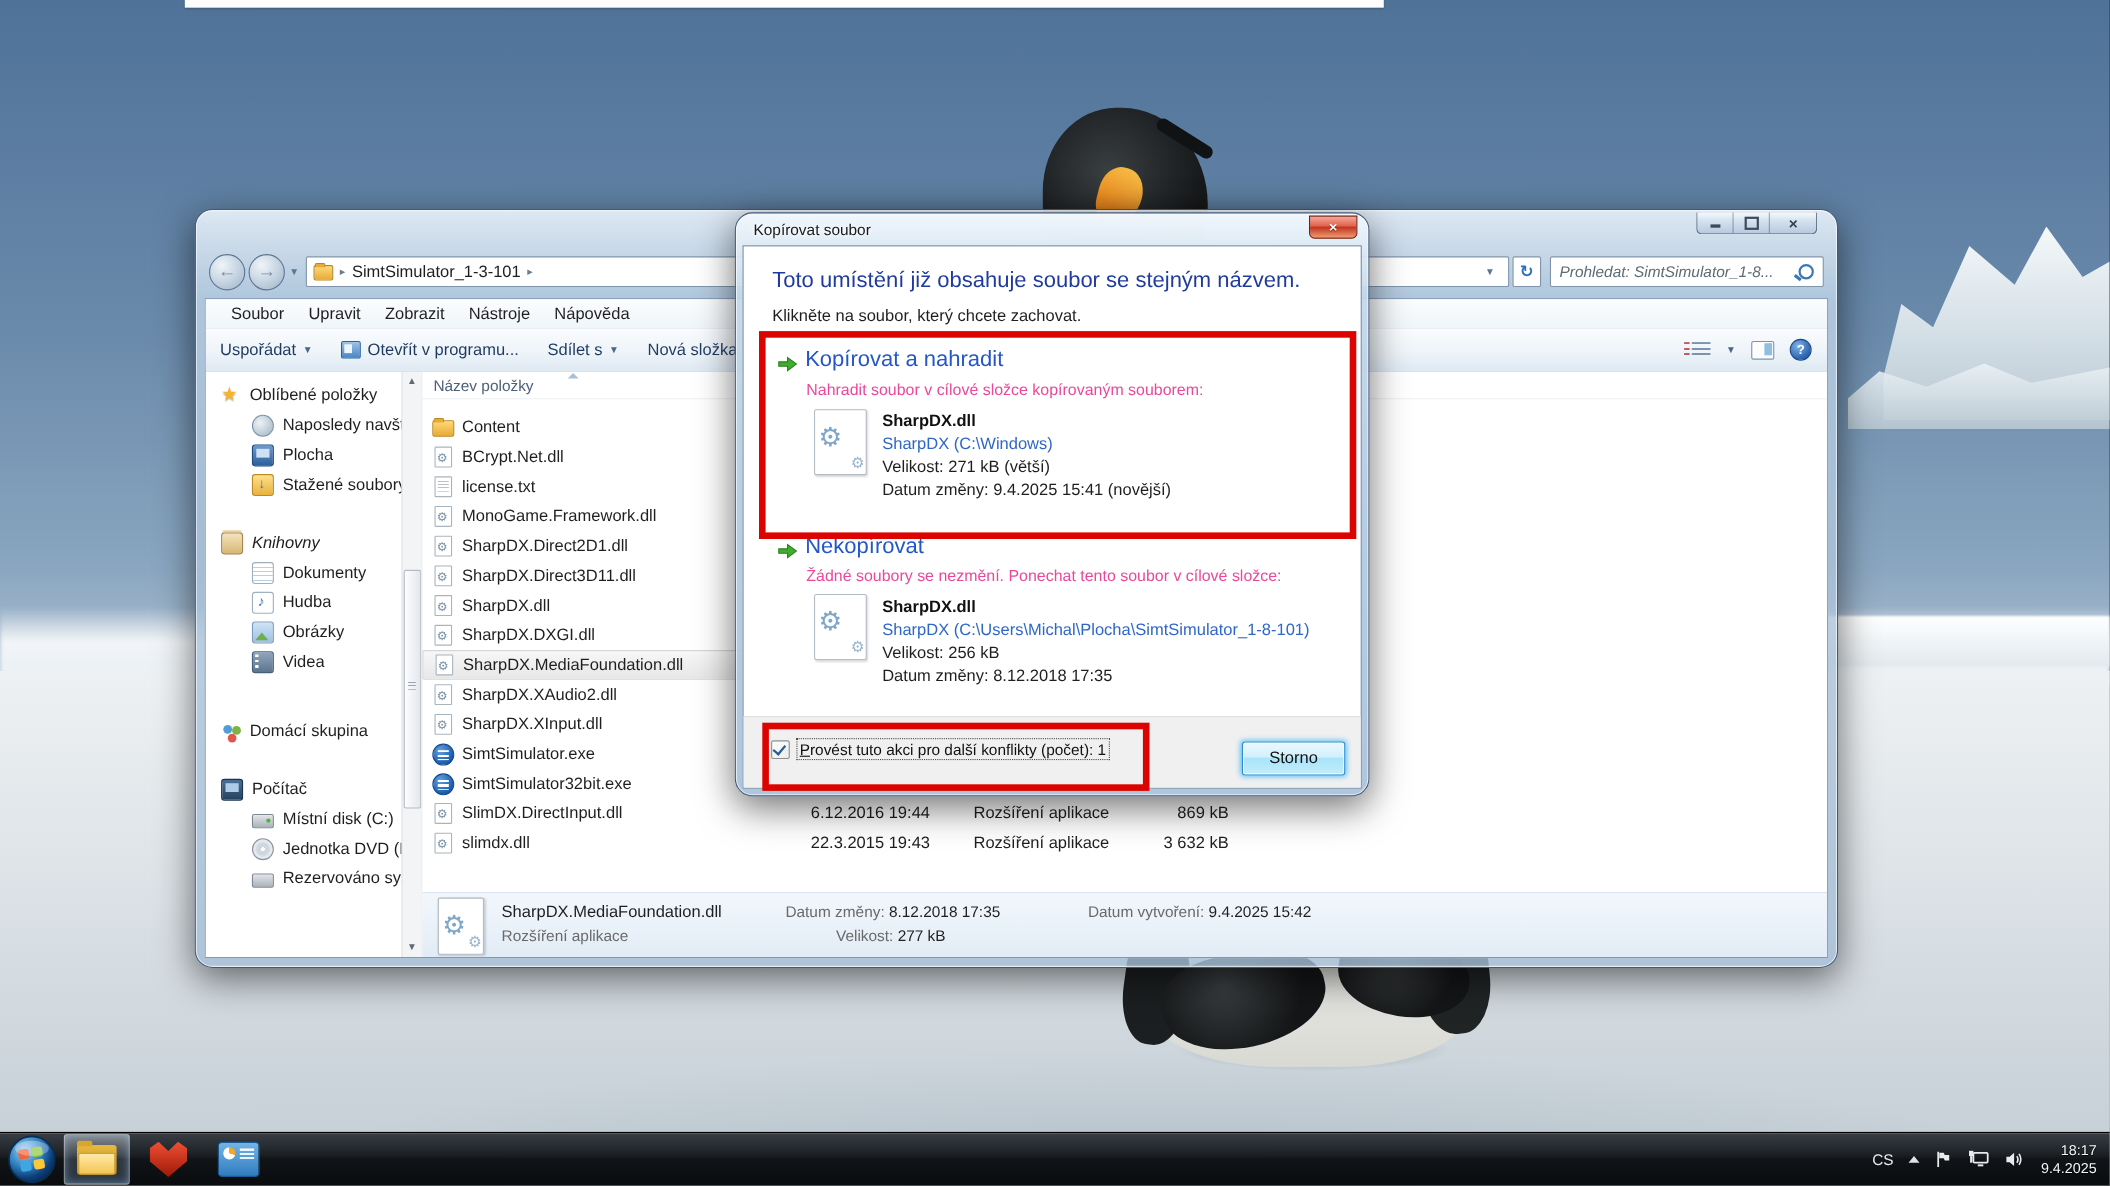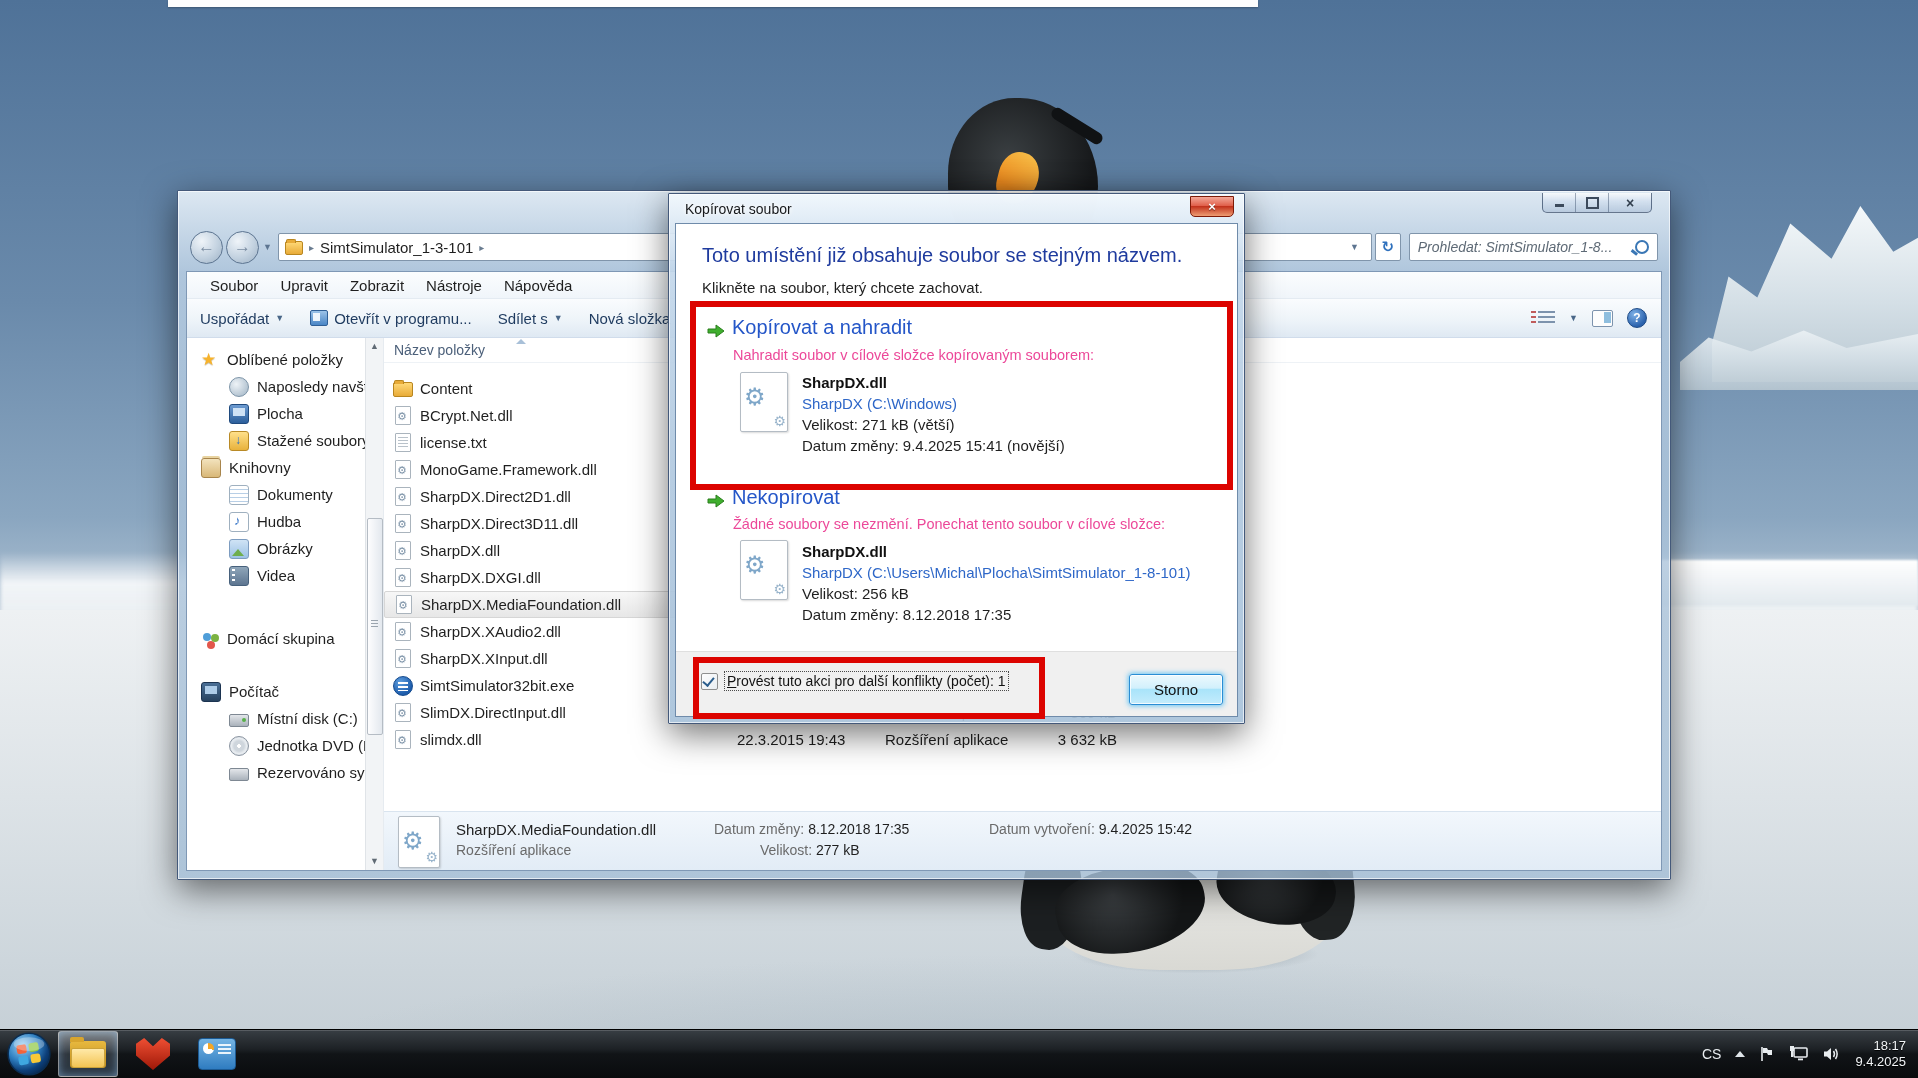--- a/index.html
+++ b/index.html
@@ -22,21 +22,21 @@
   .p-beak{position:absolute;left:1048px;top:120px;width:58px;height:12px;background:#101214;border-radius:6px;transform:rotate(32deg);}
   .p-neck{position:absolute;left:960px;top:210px;width:160px;height:120px;background:#1a1d1f;border-radius:40% 40% 20% 20%;}
   .p-belly{position:absolute;left:1040px;top:820px;width:300px;height:150px;background:linear-gradient(180deg,#f2f2ef,#d9d9d4);border-radius:50% 50% 40% 40%;}
   .p-wingL{position:absolute;left:1022px;top:840px;width:60px;height:110px;background:#1c1f21;border-radius:40% 60% 50% 50%;transform:rotate(8deg);}
   .p-wingR{position:absolute;left:1290px;top:830px;width:64px;height:110px;background:#212425;border-radius:60% 40% 50% 50%;transform:rotate(-6deg);}
   .p-foot{position:absolute;background:radial-gradient(circle at 40% 30%,#3c4043,#141617 65%);border-radius:45% 55% 60% 60%;}
   .f1{left:1056px;top:866px;width:150px;height:86px;transform:rotate(-12deg);}
   .f2{left:1216px;top:852px;width:120px;height:72px;transform:rotate(9deg);}
   .p-shadow{position:absolute;left:1030px;top:928px;width:330px;height:52px;background:radial-gradient(50% 50% at 50% 50%,rgba(40,55,65,.4),rgba(40,55,65,0) 75%);}
   
-  .glass{position:absolute;border:1px solid #44597a;border-radius:1px;
+  .glass{position:absolute;border:1px solid #44597a;border-radius:16px;
     background:linear-gradient(180deg,rgba(238,246,253,.88),rgba(190,211,231,.82) 12%,rgba(172,196,219,.78) 45%,rgba(164,190,214,.8));
     box-shadow:0 10px 34px rgba(0,0,0,.55),inset 0 0 0 1px rgba(255,255,255,.65);}
   
   .win{left:177px;top:190px;width:1492px;height:688px;z-index:2;}
   .capbtns{position:absolute;top:2px;right:18px;width:108px;height:19px;display:flex;
     background:linear-gradient(180deg,rgba(255,255,255,.75),rgba(205,220,238,.5) 45%,rgba(165,185,210,.55));
     border:1px solid rgba(55,75,105,.75);border-top:none;border-radius:0 0 5px 5px;overflow:hidden;}
   .capbtn{flex:1;display:flex;align-items:center;justify-content:center;border-right:1px solid rgba(55,75,105,.45);cursor:default;}
   .capbtn:last-child{border-right:none;flex:1.3;}
   .glyph-min{width:9px;height:3px;background:#3c4a5c;margin-top:6px;}
@@ -78,21 +78,21 @@
   .help-ic{width:18px;height:18px;border-radius:50%;background:radial-gradient(circle at 35% 30%,#7fb2e8,#2b62ad 70%);
     color:#fff;font-size:12px;font-weight:bold;display:flex;align-items:center;justify-content:center;border:1px solid #1d4a86;}
   .bodyrow{flex:1;display:flex;min-height:0;}
   
   .navpane{width:196px;flex:none;position:relative;border-right:1px solid #e6ebf0;overflow:hidden;}
   .nav-group{display:flex;align-items:center;gap:8px;height:27px;padding-left:14px;}
   .nav-item{display:flex;align-items:center;gap:8px;height:27px;padding-left:42px;}
   .nav-label{white-space:nowrap;overflow:hidden;}
   .nav-item .nav-label{max-width:122px;}
   [data-name="sidebar-group-favorites-star"]{margin-top:8px;}
-  [data-name="sidebar-group-libraries"]{}
+  [data-name="sidebar-group-libraries"]{margin-top:26px;font-style:italic;}
   [data-name="sidebar-group-homegroup"]{margin-top:36px;}
   [data-name="sidebar-group-computer"]{margin-top:26px;}
   .si{width:18px;height:18px;flex:none;position:relative;border-radius:3px;}
   .si-favorites-star::before{content:"★";position:absolute;left:0;top:-2px;font-size:17px;color:#f7b32b;text-shadow:0 1px 1px rgba(120,80,0,.4);}
   .si-recent-places{border-radius:50%;background:radial-gradient(circle at 35% 35%,#eef3f7,#9fb3c4);border:1px solid #7d94a8;}
   .si-desktop{background:linear-gradient(180deg,#6d9bd1,#2c5f9b);border:1px solid #1f4a7e;}
   .si-desktop::after{content:"";position:absolute;left:3px;top:3px;right:3px;height:8px;background:#cfe2f5;}
   .si-downloads{background:linear-gradient(180deg,#ffe08a,#e8b23c);border:1px solid #b98a26;}
   .si-downloads::after{content:"↓";position:absolute;left:5px;top:1px;color:#2b6fc4;font-weight:bold;font-size:12px;}
   .si-libraries{background:linear-gradient(180deg,#f3e3bd,#d9b878);border:1px solid #a8854c;box-shadow:0 -3px 0 -1px #e8d3a0;}
@@ -404,20 +404,24 @@
               <div class="frow" data-name="file-row" data-interactable="true">
                 <div class="fi fi-dll" data-name="dll-file-icon" data-interactable="false"></div>
                 <div class="fname" data-name="file-name" data-interactable="false">SharpDX.XAudio2.dll</div>
               </div>
               <div class="frow" data-name="file-row" data-interactable="true">
                 <div class="fi fi-dll" data-name="dll-file-icon" data-interactable="false"></div>
                 <div class="fname" data-name="file-name" data-interactable="false">SharpDX.XInput.dll</div>
               </div>
               <div class="frow" data-name="file-row" data-interactable="true">
                 <div class="fi fi-exe" data-name="exe-file-icon" data-interactable="false"></div>
+                <div class="fname" data-name="file-name" data-interactable="false">SimtSimulator.exe</div>
+              </div>
+              <div class="frow" data-name="file-row" data-interactable="true">
+                <div class="fi fi-exe" data-name="exe-file-icon" data-interactable="false"></div>
                 <div class="fname" data-name="file-name" data-interactable="false">SimtSimulator32bit.exe</div>
               </div>
               <div class="frow" data-name="file-row" data-interactable="true">
                 <div class="fi fi-dll" data-name="dll-file-icon" data-interactable="false"></div>
                 <div class="fname" data-name="file-name" data-interactable="false">SlimDX.DirectInput.dll</div>
                 <div class="fcol fcol-date" data-name="file-col-modified" data-interactable="false">6.12.2016 19:44</div>
                 <div class="fcol fcol-type" data-name="file-col-type" data-interactable="false">Rozšíření aplikace</div>
                 <div class="fcol fcol-size" data-name="file-col-size" data-interactable="false">869 kB</div>
               </div>
               <div class="frow" data-name="file-row" data-interactable="true">

